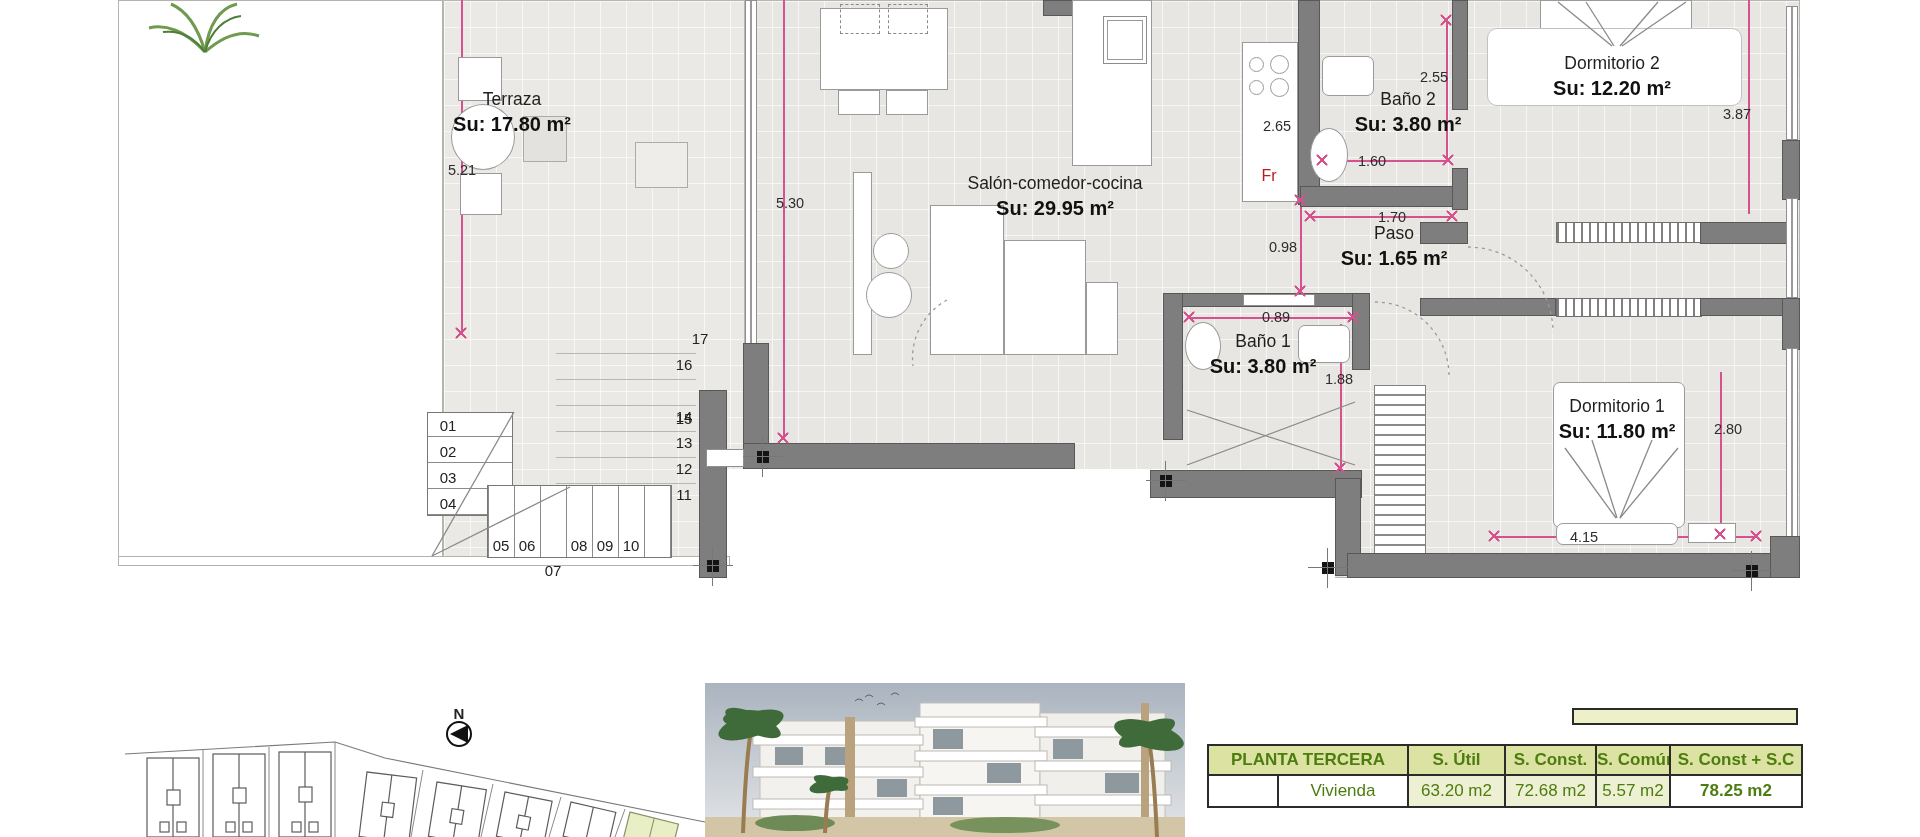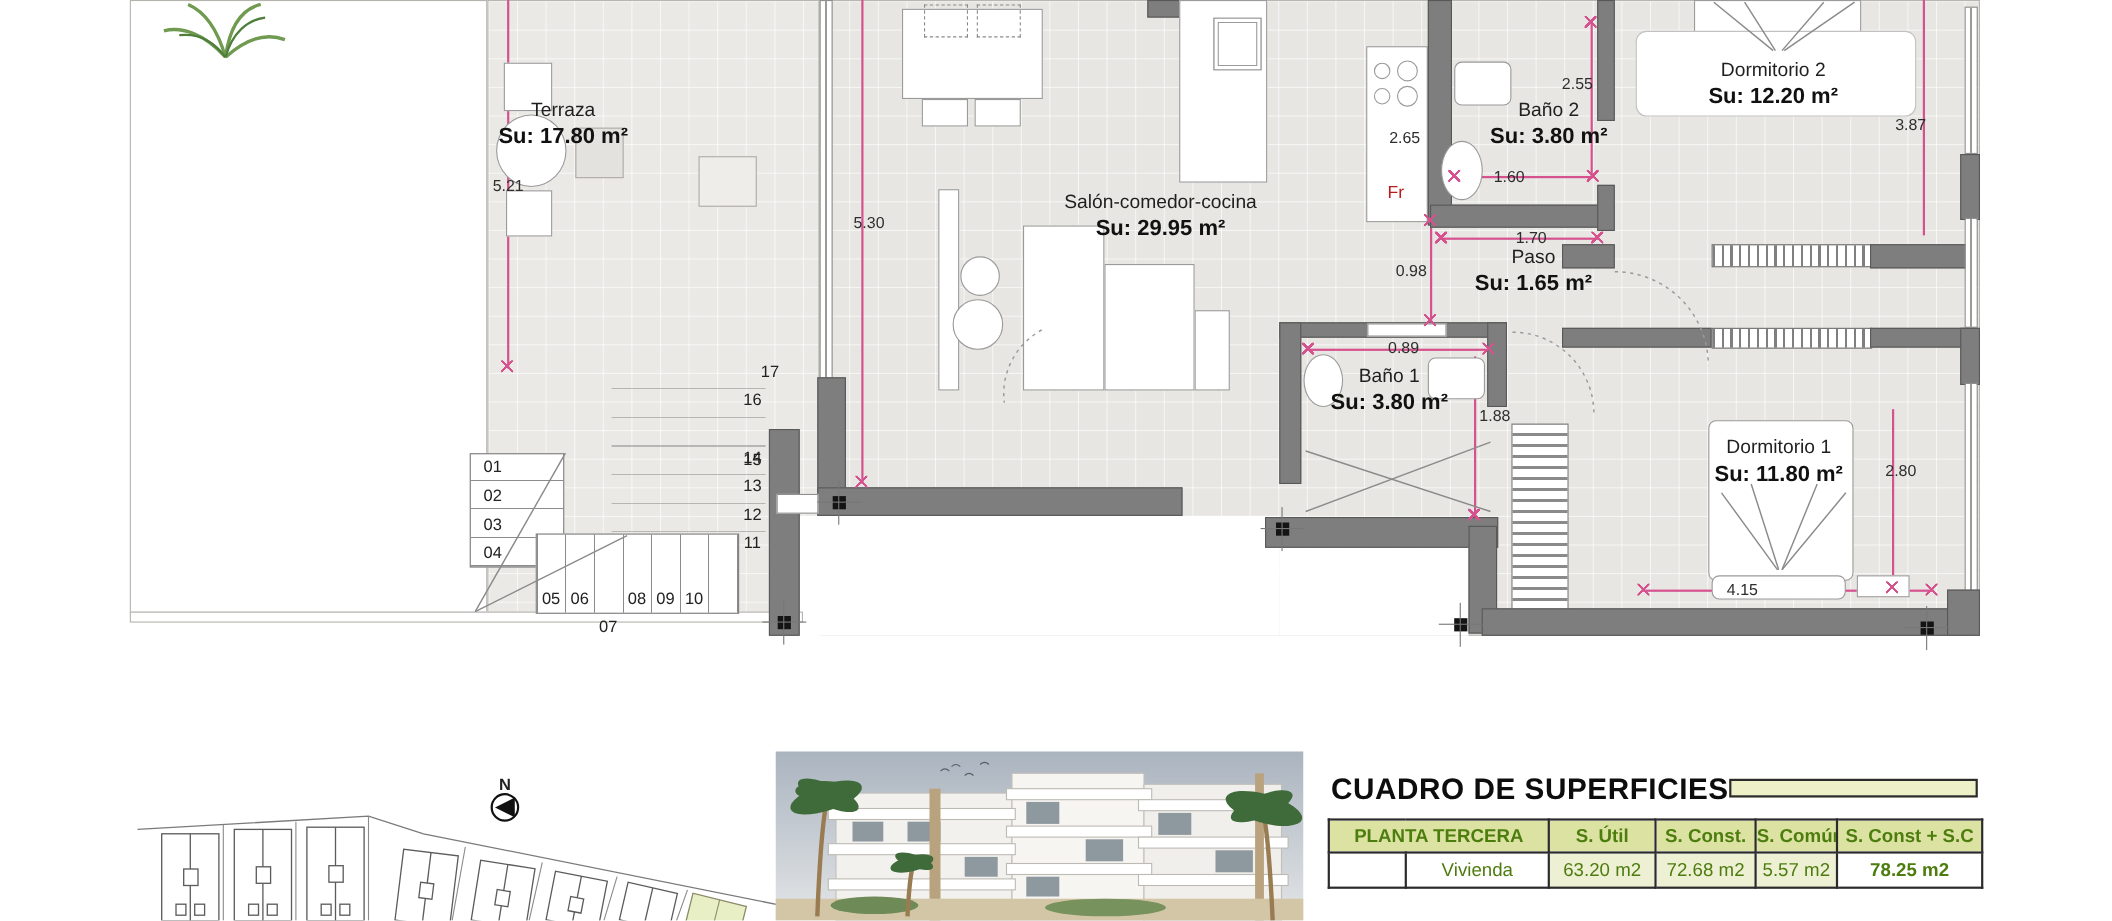--- a/index.html
+++ b/index.html
@@ -276,21 +276,21 @@
       </div>
     <div id="dims">
         <span class="abs dim" style="left: 462px; top: 170px;">5.21</span>
         <span class="abs dim" style="left: 790px; top: 203px;">5.30</span>
         <span class="abs dim" style="left: 1277px; top: 126px;">2.65</span>
         <span class="abs dim" style="left: 1283px; top: 247px;">0.98</span>
         <span class="abs dim" style="left: 1434px; top: 77px;">2.55</span>
         <span class="abs dim" style="left: 1372px; top: 161px;">1.60</span>
         <span class="abs dim" style="left: 1392px; top: 217px;">1.70</span>
         <span class="abs dim" style="left: 1276px; top: 317px;">0.89</span>
-        <span class="abs dim" style="left: 1339px; top: 379px; margin-left: 20px;">1.88</span>
+        <span class="abs dim" style="left: 1339px; top: 379px;">1.88</span>
         <span class="abs dim" style="left: 1737px; top: 114px;">3.87</span>
         <span class="abs dim" style="left: 1728px; top: 429px;">2.80</span>
         <span class="abs dim" style="left: 1584px; top: 537px;">4.15</span>
       </div>
   </div>
 
   <svg class="overlay" width="640" height="139" viewBox="0 0 640 139" style="left:85px;top:698px;">
     <path d="M40,56 L250,44 L300,60 L640,128" stroke="#7a7a7a" stroke-width="1.2" fill="none"></path>
     <g stroke="#5c5c5c" stroke-width="1.2" fill="#ffffff">
       <g transform="translate(62,60)">
@@ -411,21 +411,20 @@
       <ellipse cx="442" cy="50" rx="30" ry="10" transform="rotate(-22 442 50)"></ellipse>
       <ellipse cx="124" cy="102" rx="20" ry="7" transform="rotate(-14 124 102)"></ellipse>
       <ellipse cx="126" cy="100" rx="18" ry="6" transform="rotate(18 126 100)"></ellipse>
     </g>
 
     <g stroke="#5a6066" stroke-width="1" fill="none">
       <path d="M150,18 q4,-4 8,0 M160,14 q4,-4 8,0 M172,22 q4,-4 8,0 M186,12 q4,-4 8,0"></path>
     </g>
   </svg>
 
-  <div class="abs tbl-title" style="left:1210px;top:702px;">CUADRO DE SUPERFICIES</div>
   <div class="abs title-bar" style="left:1572px;top:708px;width:226px;height:17px;"></div>
 
   <table class="sup abs" style="left:1207px;top:744px;width:594px;">
     <colgroup>
         <col style="width:70px">
         <col style="width:130px">
         <col style="width:97px">
         <col style="width:91px">
         <col style="width:74px">
         <col style="width:132px">

